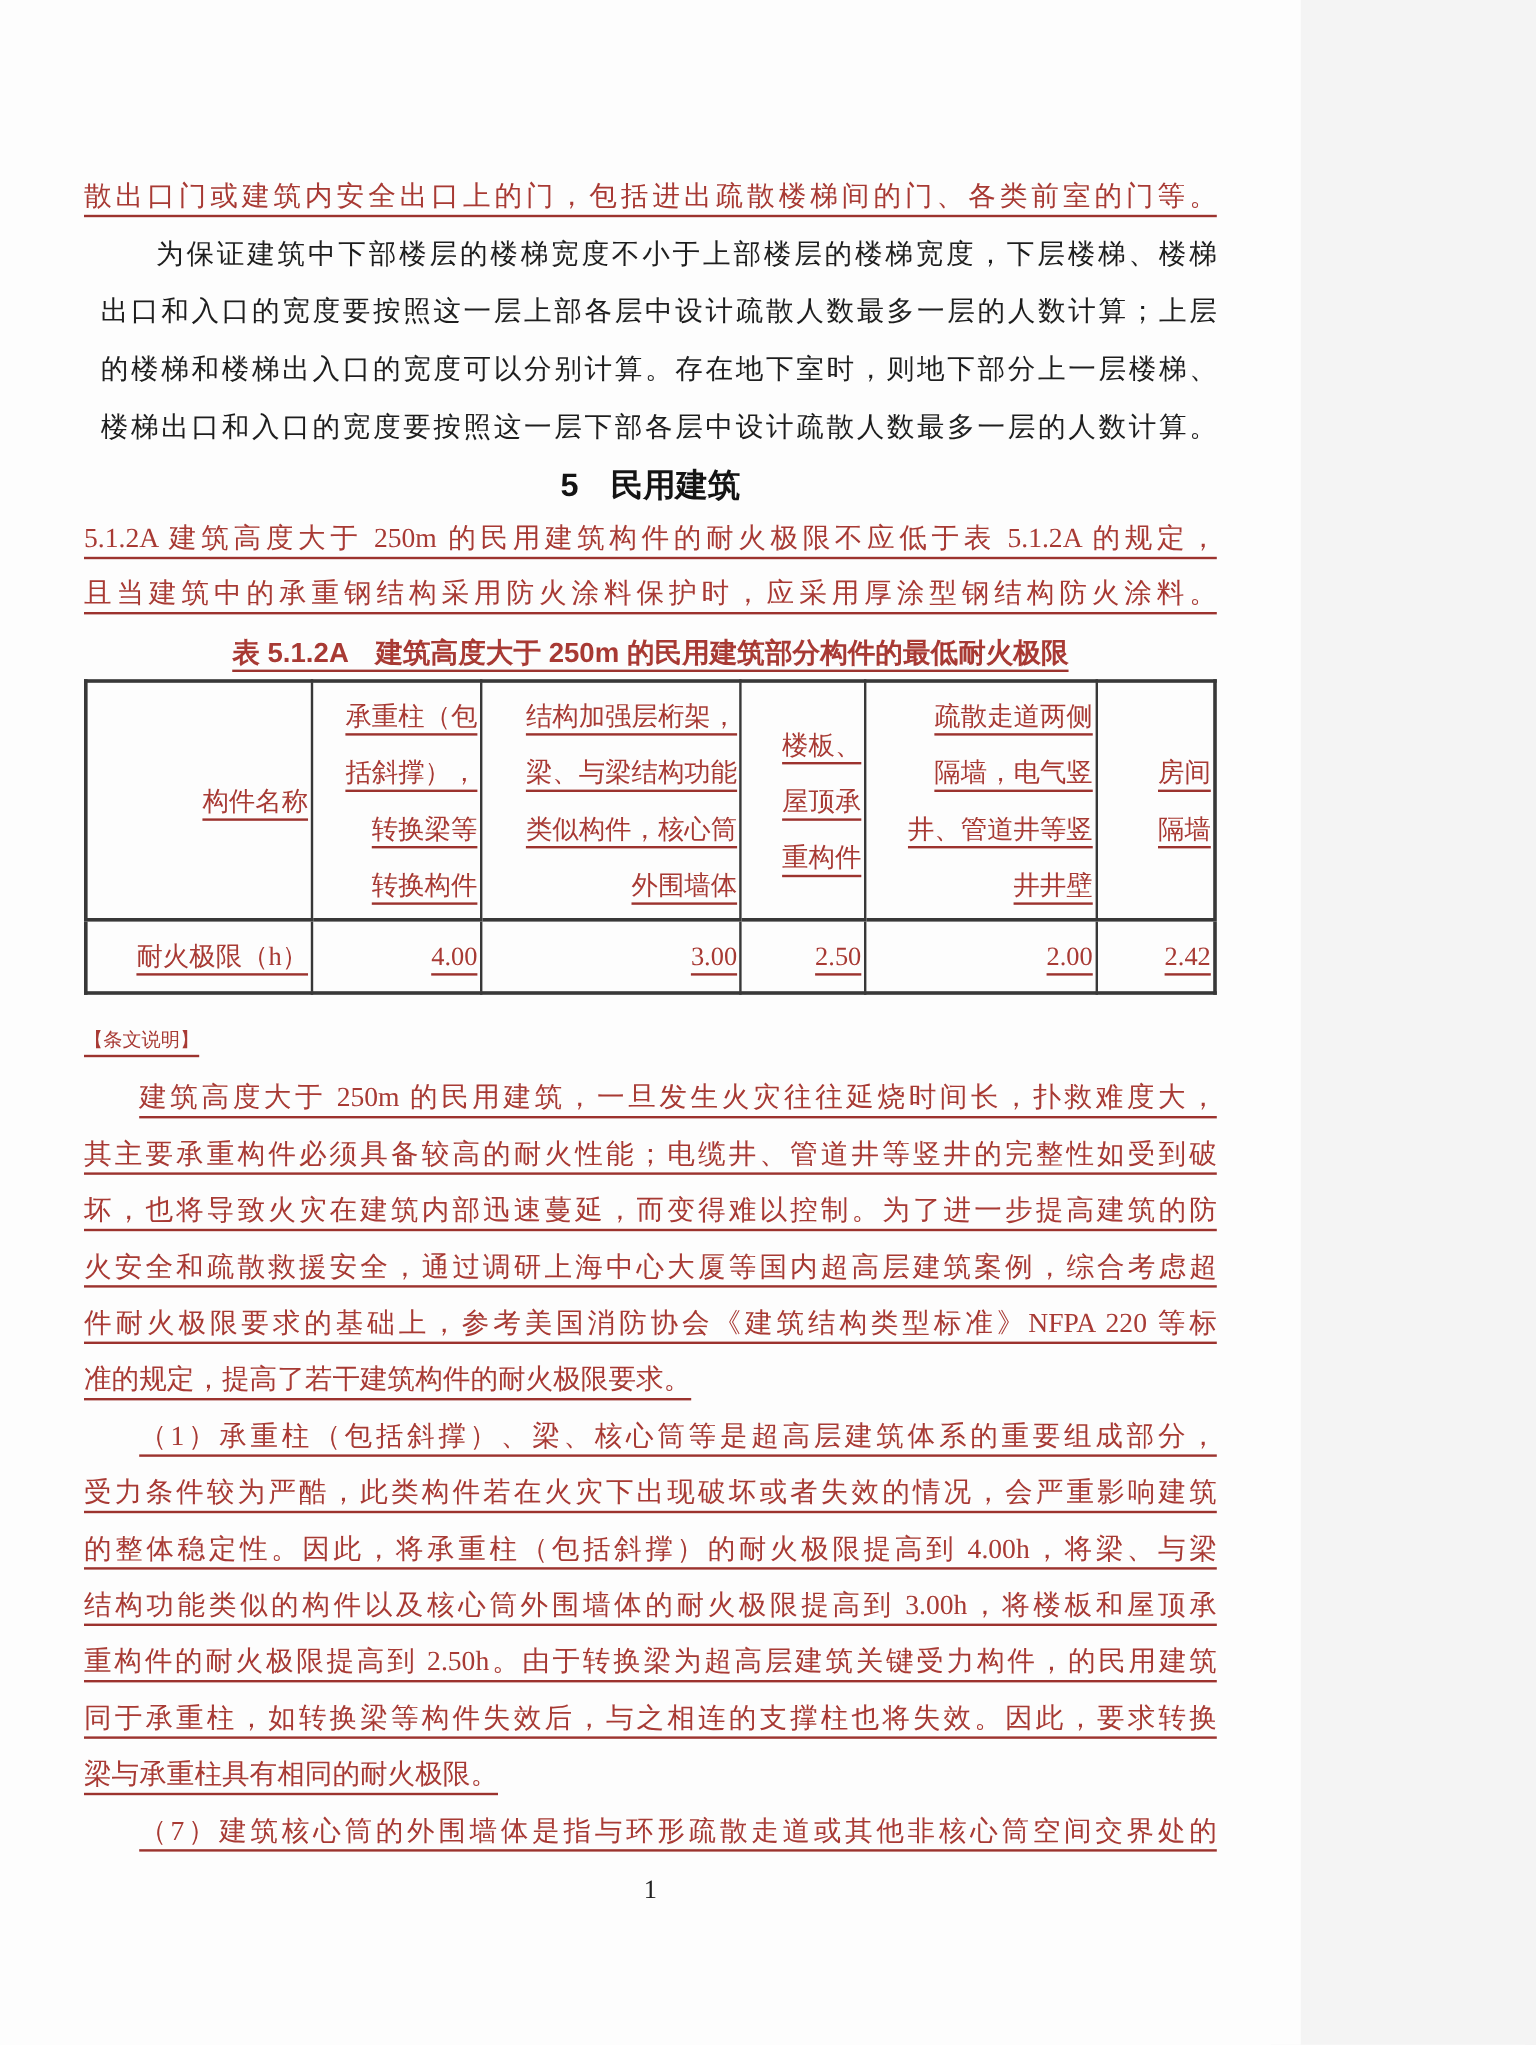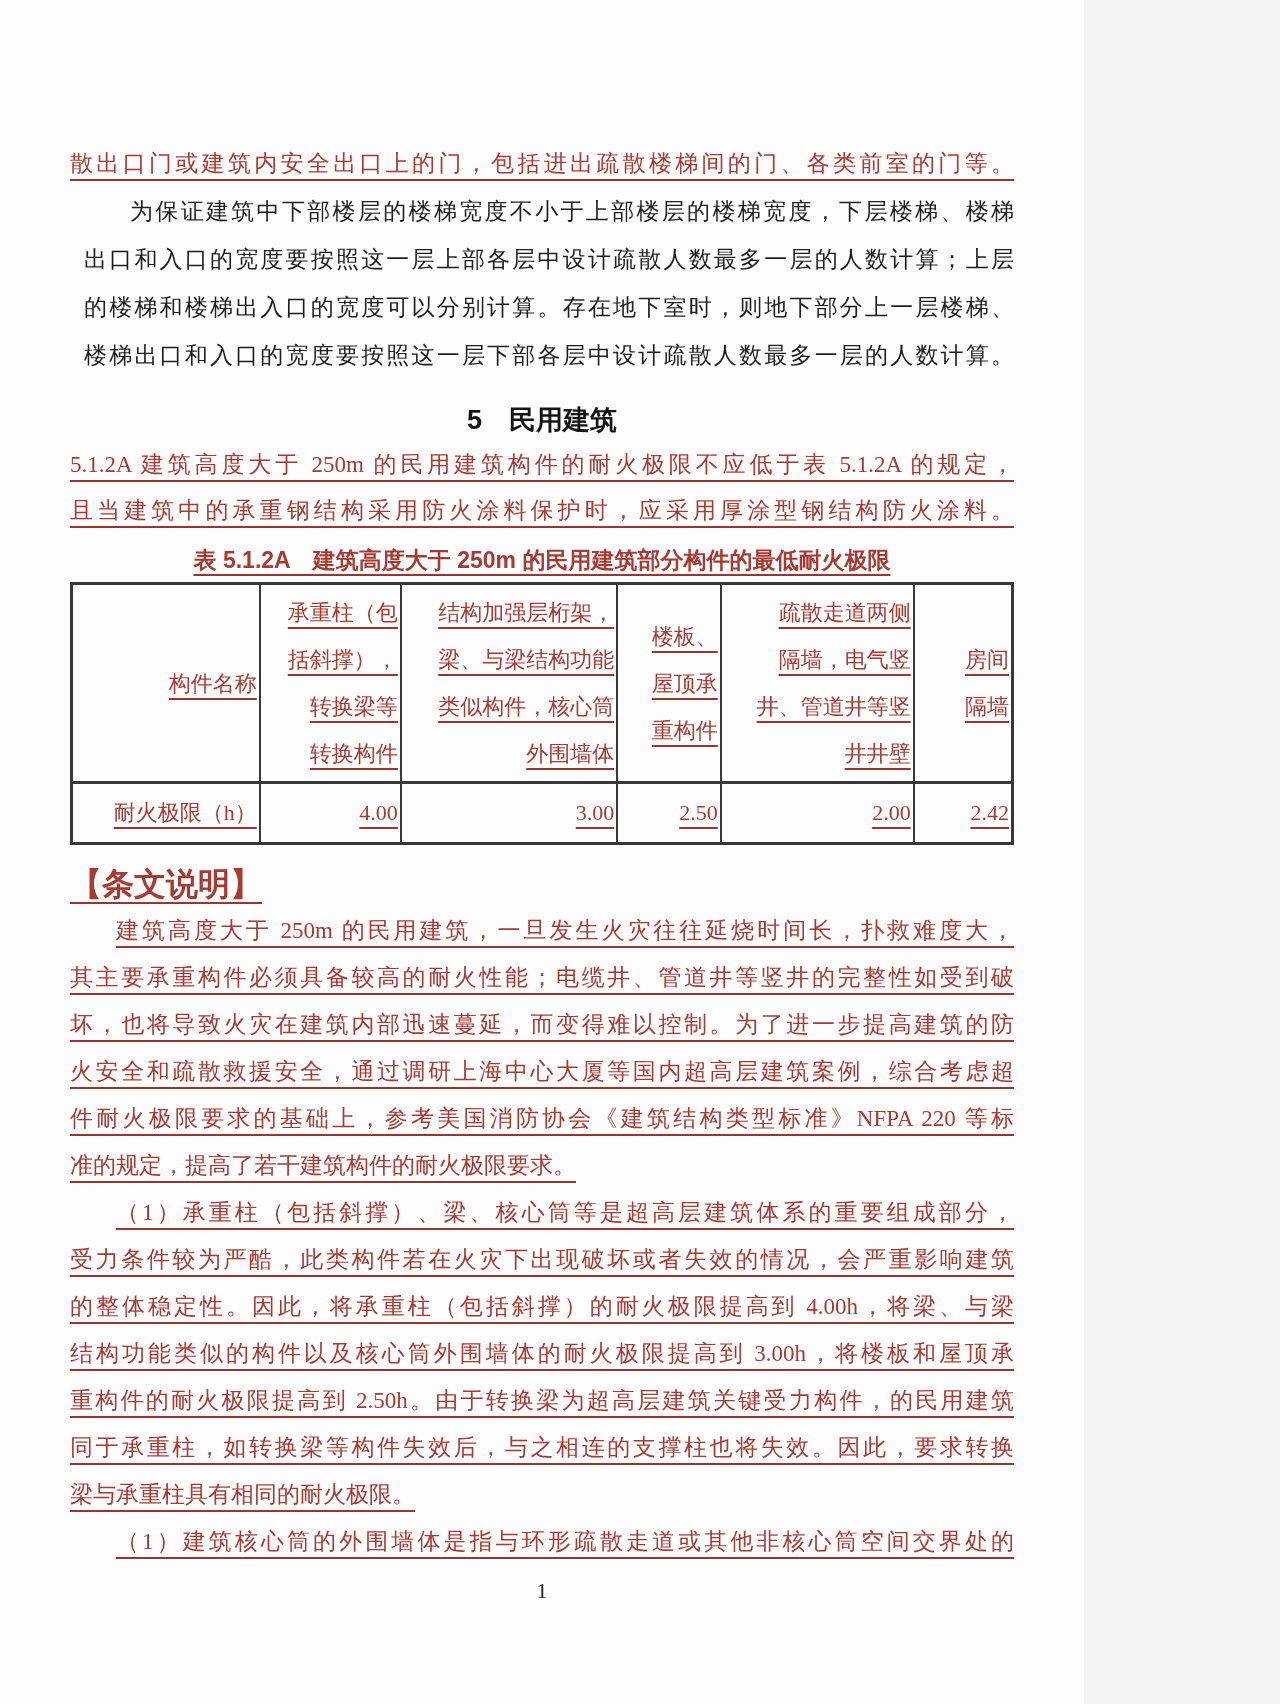--- a/index.html
+++ b/index.html
@@ -15,36 +15,36 @@
   .doc{width:944px;margin:0 auto;padding-top:140px;}
 
   .ln{font-family:"Liberation Serif","DejaVu Serif",serif;font-size:23px;line-height:48px;}
   .j{text-align:justify;text-align-last:justify;}
   .last{text-align:left;text-align-last:left;}
   .indent{text-indent:46px;}
   .ink{color:var(--ink);margin-left:14px;}
   .red{color:var(--red);}
   .u{text-decoration:underline;text-decoration-thickness:1.6px;text-underline-offset:8px;text-decoration-color:var(--line);}
 
-  .h1{margin-top:18px;font-family:"Liberation Sans","DejaVu Sans",sans-serif;font-weight:bold;font-size:27px;line-height:44px;text-align:center;color:#141414;}
+  .h1{margin-top:2px;font-family:"Liberation Sans","DejaVu Sans",sans-serif;font-weight:bold;font-size:27px;line-height:44px;text-align:center;color:#141414;}
   .h2{margin-top:12px;font-family:"Liberation Sans","DejaVu Sans",sans-serif;font-weight:bold;font-size:26px;line-height:44px;text-align:center;color:#141414;}
 
   .clause .ln{line-height:46px;}
   .clause{margin-top:16px;}
 
   .tbl-title{margin-top:6px;font-family:"Liberation Sans","DejaVu Sans",sans-serif;font-weight:bold;font-size:23px;line-height:40px;text-align:center;color:var(--red);text-decoration:underline;text-decoration-thickness:1.6px;text-underline-offset:6px;text-decoration-color:var(--line);}
 
   table.tbl{width:100%;border-collapse:collapse;border:3px solid var(--border);margin-top:2px;}
   table.tbl td{border:2px solid var(--border);padding:4px 2px;vertical-align:middle;}
   .tl{font-family:"Liberation Serif","DejaVu Serif",serif;font-size:22px;line-height:47px;text-align:center;color:var(--red);}
   .tl.u{text-decoration:underline;text-decoration-thickness:1.5px;text-underline-offset:7px;text-decoration-color:var(--line);text-align:right;}
   tr.datarow td{border-top:3px solid var(--border);height:50px;}
   tr.datarow .tl{line-height:30px;}
 
-  .note{margin-top:16px;font-family:"Liberation Sans","DejaVu Sans",sans-serif;font-weight:bold;font-size:32px;line-height:46px;color:var(--red);text-decoration:underline;text-decoration-thickness:1.6px;text-underline-offset:7px;text-decoration-color:var(--line);width:fit-content;}
+  .note{margin-top:16px;font-family:"Liberation Sans","DejaVu Sans",sans-serif;font-weight:normal;font-size:16px;line-height:46px;color:var(--red);text-decoration:underline;text-decoration-thickness:1.6px;text-underline-offset:7px;text-decoration-color:var(--line);width:fit-content;}
 
   .expl .ln{line-height:47px;}
   .para{margin:0;}
 
   .pageno{margin-top:12px;text-align:center;font-family:"Liberation Serif","DejaVu Serif",serif;font-size:22px;line-height:28px;color:#222;}
 </style>
 </head>
 <body>
 
 <div class="page">
@@ -148,19 +148,19 @@
       <div class="ln red u j indent">（1）承重柱（包括斜撑）、梁、核心筒等是超高层建筑体系的重要组成部分，</div>
       <div class="ln red u j">受力条件较为严酷，此类构件若在火灾下出现破坏或者失效的情况，会严重影响建筑</div>
       <div class="ln red u j">的整体稳定性。因此，将承重柱（包括斜撑）的耐火极限提高到 4.00h，将梁、与梁</div>
       <div class="ln red u j">结构功能类似的构件以及核心筒外围墙体的耐火极限提高到 3.00h，将楼板和屋顶承</div>
       <div class="ln red u j">重构件的耐火极限提高到 2.50h。由于转换梁为超高层建筑关键受力构件，的民用建筑</div>
       <div class="ln red u j">同于承重柱，如转换梁等构件失效后，与之相连的支撑柱也将失效。因此，要求转换</div>
       <div class="ln red u last">梁与承重柱具有相同的耐火极限。</div>
     </div>
 
     <div class="para expl">
-      <div class="ln red u j indent">（1）建筑核心筒的外围墙体是指与环形疏散走道或其他非核心筒空间交界处的</div>
+      <div class="ln red u j indent">（7）建筑核心筒的外围墙体是指与环形疏散走道或其他非核心筒空间交界处的</div>
     </div>
 
     <div class="pageno">1</div>
 
   </div>
 </div>
 
 </body></html>

